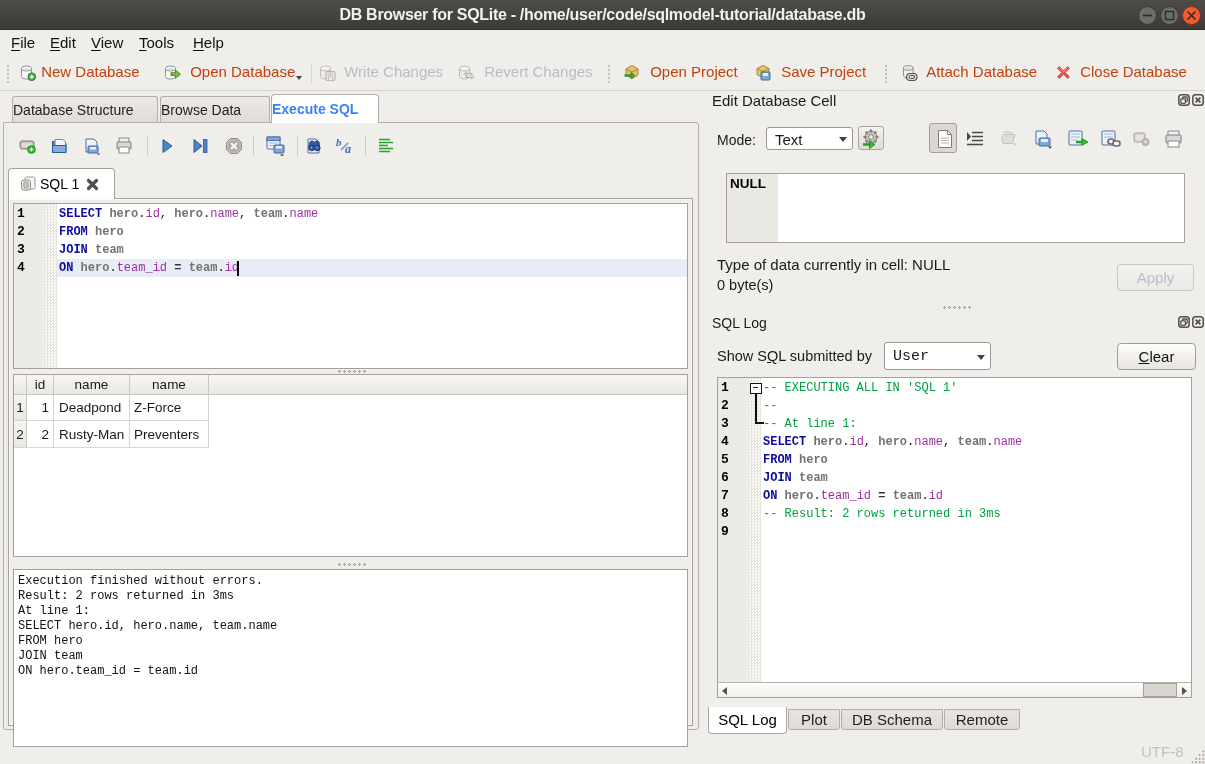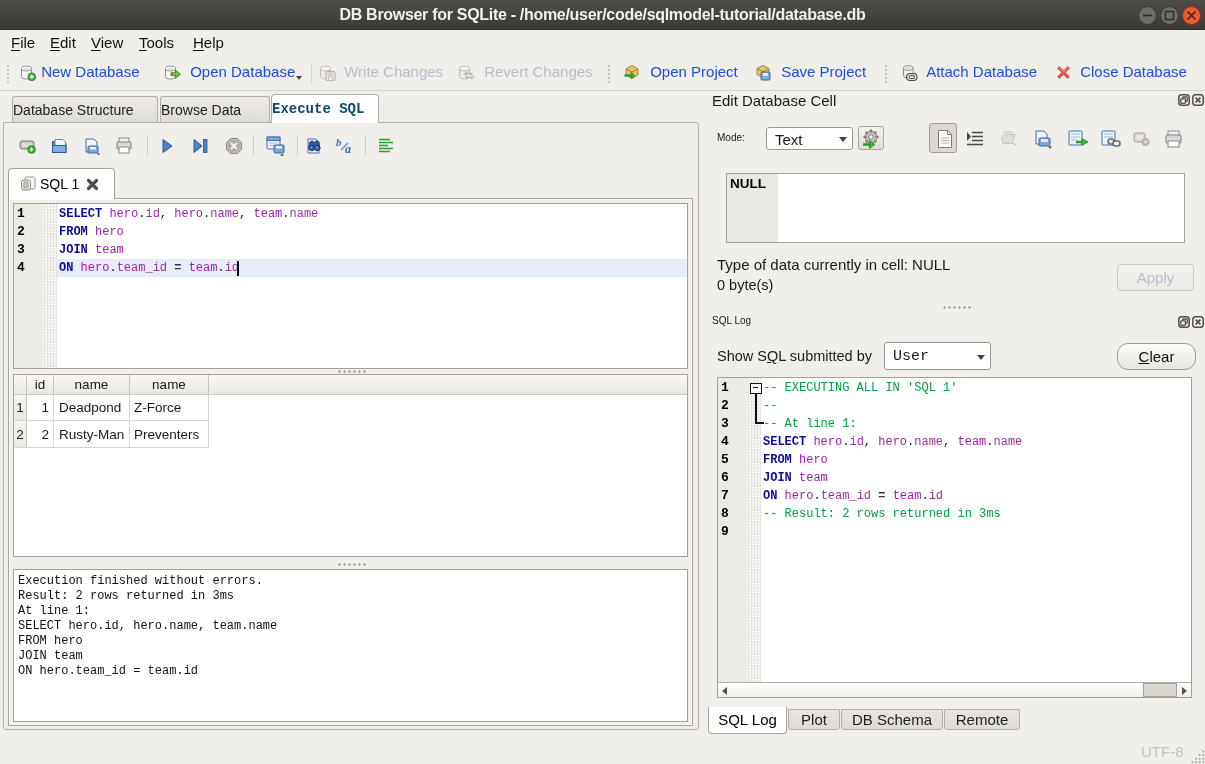--- a/index.html
+++ b/index.html
@@ -9,42 +9,42 @@
 
 #titlebar { left:0; top:0; width:1205px; height:30px; background:linear-gradient(#4f4d47,#3b3a35); border-bottom:1px solid #2e2d29; }
 #titlebar .title { width:100%; text-align:center; line-height:29px; color:#f3f1ec; font-weight:bold; font-size:16px; letter-spacing:-0.3px; }
 .winbtn { top:5.5px; width:19px; height:19px; border-radius:50%; }
 
 #menubar { left:0; top:30px; width:1205px; height:26px; background:#f0eeea; }
 #menubar span { position:absolute; top:4px; font-size:15px; color:#111; }
 #menubar u { text-decoration:underline; text-underline-offset:2px; }
 
 #toolbar { left:0; top:56px; width:1205px; height:35px; background:#f0eeea; border-bottom:1px solid #d5d1cb; }
-.tbitem { position:absolute; top:7px; height:20px; font-size:15px; color:#1d4ed8; white-space:nowrap; }
+.tbitem { position:absolute; top:7px; height:20px; font-size:15px; color:#c2410c; white-space:nowrap; }
 .tbitem.dis { color:#b6bdc7; }
 .tbsep { position:absolute; top:8px; width:1px; height:20px; background:#d8d4ce; }
 .tbhandle { position:absolute; top:8px; width:4px; height:20px; background-image:radial-gradient(circle, #c4c0b9 1px, transparent 1.2px); background-size:4px 4px; }
 
 .mtab { position:absolute; font-size:14px; text-align:left; }
 .mtab.inactive { background:linear-gradient(#eceae6,#dfdcd7); border:1px solid #b3afa8; border-bottom:none; border-radius:3px 3px 0 0; color:#222; }
-.mtab.active { background:#fff; border:1px solid #b3afa8; border-bottom:none; border-radius:4px 4px 0 0; color:#0c4a6e; z-index:3;font-family:Liberation Mono, monospace; }
+.mtab.active { background:#fff; border:1px solid #b3afa8; border-bottom:none; border-radius:4px 4px 0 0; color:#3b82f6; z-index:3; }
 #pane { left:3px; top:122px; width:696px; height:608px; border:1px solid #b3afa8; background:#f0eeea; border-radius:0 3px 3px 3px; }
 #container { left:8px; top:198px; width:685px; height:528px; border:1px solid #a6a29b; box-shadow:inset 0 0 0 1px rgba(252,251,249,.9); }
 
 .sunk { position:absolute; border:1px solid #a5a19a; background:#fff; }
 
 .mono { font-family:"Liberation Mono", monospace; font-size:12px; white-space:pre; }
 .kw { color:#0c0ca0; font-weight:bold; }
-.tbl { color:#a21caf; font-weight:normal;text-align:right; }
+.tbl { color:#737373; font-weight:bold;text-align:right; }
 .idn { color:#9c30a0; }
 .cmt { color:#00a040; }
 .op { font-weight:bold; color:#333; }
 .lnum { font-weight:bold; color:#000; }
 
-.dockhdr { position:absolute; font-size:10px; color:#1a1a1a; }
+.dockhdr { position:absolute; font-size:14px; color:#1a1a1a; }
 .combo { position:absolute; background:#fff; border:1px solid #9d9992; border-radius:3px; font-size:15px; }
 .combo .t { position:absolute; left:8px; top:4px; }
 .combo .arr { position:absolute; right:5px; top:11px; width:0; height:0; border-left:4px solid transparent; border-right:4px solid transparent; border-top:5px solid #44423e; }
 .btn { position:absolute; border:1px solid #a19d96; border-radius:4px; background:linear-gradient(#fdfdfc,#e7e4df); text-align:center; font-size:15px; color:#111; }
 .btn.dis { background:linear-gradient(#f3f1ee,#eceae5); border-color:#c9c5bf; color:#b4bfcf; }
 .splitdots { position:absolute; width:30px; height:3px; background-image:radial-gradient(circle,#a9a59e 1px, transparent 1.2px); background-size:5px 3px; }
 
 .btab { position:absolute; font-size:15px; text-align:center; }
 .btab.active { background:#fff; border:1px solid #a9a59e; border-top:none; border-radius:0 0 4px 4px; color:#000; }
 .btab.inactive { background:linear-gradient(#e8e5e0,#dedbd5); border:1px solid #b3afa8; border-top:1px solid #b3afa8; border-radius:0 0 3px 3px; color:#222; }
@@ -272,21 +272,21 @@
   <div class="abs" style="left:40px; top:20px; width:76px; height:26px; border-right:1px solid #d8d5d0; border-bottom:1px solid #d8d5d0; font-size:13.5px; line-height:26px; padding-left:5px;">Deadpond</div>
   <div class="abs" style="left:116px; top:20px; width:79px; height:26px; border-right:1px solid #d8d5d0; border-bottom:1px solid #d8d5d0; font-size:13.5px; line-height:26px; padding-left:4px;">Z-Force</div>
 
   <div class="abs" style="left:0; top:46px; width:13px; height:27px; background:linear-gradient(#f5f4f2,#eae8e4); border-right:1px solid #c9c5bf; border-bottom:1px solid #d8d5d0; text-align:center; font-size:13.5px; line-height:27px;">2</div>
   <div class="abs" style="left:13px; top:46px; width:27px; height:27px; border-right:1px solid #d8d5d0; border-bottom:1px solid #d8d5d0; text-align:right; font-size:13.5px; line-height:27px; padding-right:4px;">2</div>
   <div class="abs" style="left:40px; top:46px; width:76px; height:27px; border-right:1px solid #d8d5d0; border-bottom:1px solid #d8d5d0; font-size:13.5px; line-height:27px; padding-left:5px;">Rusty-Man</div>
   <div class="abs" style="left:116px; top:46px; width:79px; height:27px; border-right:1px solid #d8d5d0; border-bottom:1px solid #d8d5d0; font-size:13.5px; line-height:27px; padding-left:4px;">Preventers</div>
 </div>
 <div class="splitdots" style="left:337px; top:563px;"></div>
 
-<div class="sunk" id="execlog" style="left:13px; top:569px; width:675px; height:153px;">
+<div class="sunk" id="execlog" style="left:13px; top:569px; width:675px; height:178px;">
   <div class="mono abs" style="left:4px; top:4px; line-height:15px; color:#111;">Execution finished without errors.
 Result: 2 rows returned in 3ms
 At line 1:
 SELECT hero.id, hero.name, team.name
 FROM hero
 JOIN team
 ON hero.team_id = team.id</div>
 </div>
 
 <div class="dockhdr" style="left:712px; top:92px; font-size:15px;">Edit Database Cell</div>
@@ -377,21 +377,21 @@
 </svg>
 <svg class="abs" style="left:1192px; top:316px" width="12" height="12">
   <rect x="0.8" y="0.8" width="10.4" height="10.4" rx="2.8" fill="none" stroke="#53504a" stroke-width="1.5"></rect>
   <path d="M3.6 3.6l4.8 4.8 M8.4 3.6l-4.8 4.8" stroke="#53504a" stroke-width="1.7"></path>
 </svg>
 <div class="dockhdr" style="left:717px; top:348px; font-size:14.5px;">Show S<u>Q</u>L submitted by</div>
 <div class="combo" style="left:884px; top:342px; width:107px; height:28px;font-family:Liberation Mono, monospace;">
     <span class="t" style="top:5px">User</span>
     <span class="arr" style="top:12px"></span>
   </div>
-<div class="btn" style="left:1117px; top:343px; width:79px; height:27px; line-height:26px;border-radius:11px;"><u>C</u>lear</div>
+<div class="btn" style="left:1117px; top:343px; width:79px; height:27px; line-height:26px;"><u>C</u>lear</div>
 
 <div class="sunk" id="sqllog" style="left:717px; top:377px; width:475px; height:321px;">
   <div class="abs" style="left:0; top:0; width:29px; height:304px; background:#eceae5;"></div>
   <div class="abs" style="left:29px; top:0; width:14px; height:304px; background:repeating-conic-gradient(#e6e4df 0% 25%, #fbfaf8 0% 50%) 0 0/3px 3px;"></div>
   <div class="mono abs lnum" style="left:3px; top:1px; line-height:18px; font-size:13px;">1
 2
 3
 4
 5
 6

